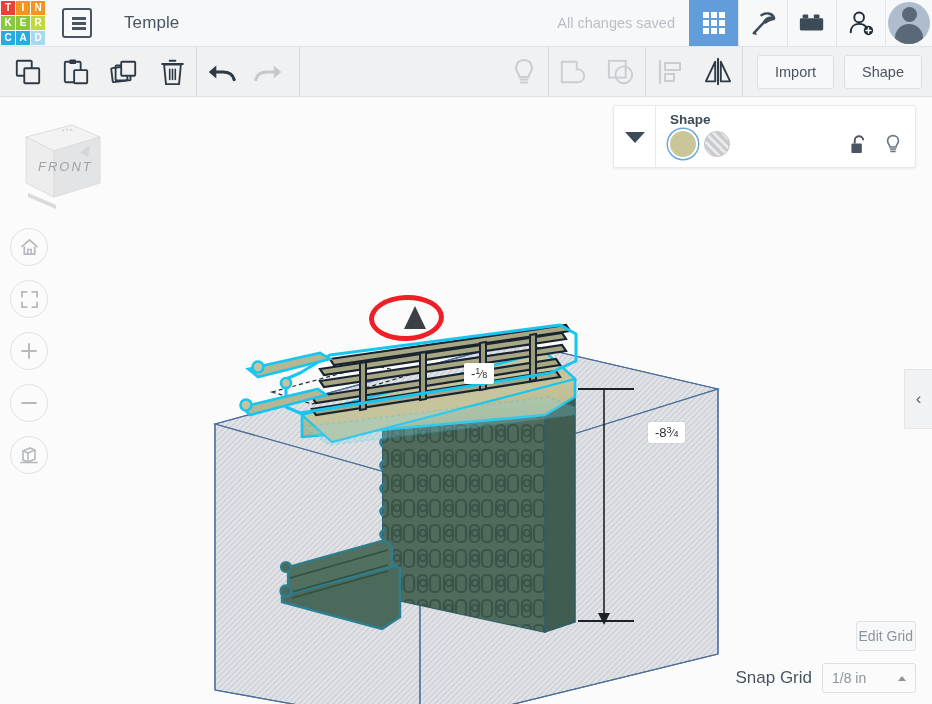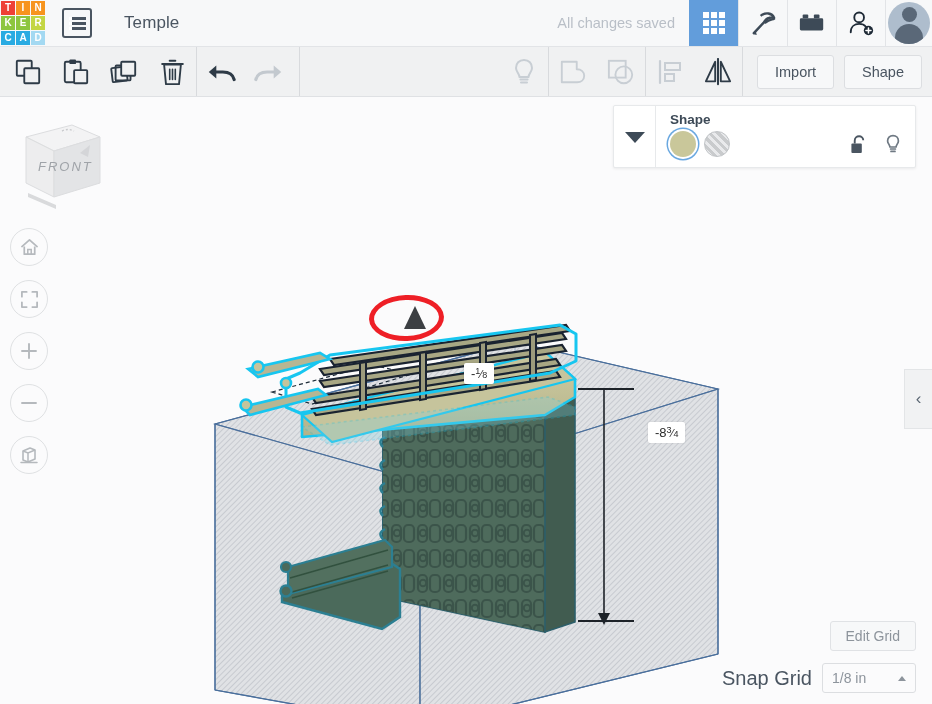--- a/index.html
+++ b/index.html
@@ -139,28 +139,28 @@
   
   .right-tab {
     position: absolute; right: 0; top: 272px; width: 28px; height: 60px;
     background: #f1f2f3; border: 1px solid #e3e5e7; border-right: none;
     display: flex; align-items: center; justify-content: center; cursor: pointer;
     font-size: 17px; color: #5b6773;
   }
 
   
   .edit-grid-btn {
-    position: absolute; right: 16px; top: 524px; height: 30px; padding: 0 15px;
+    position: absolute; right: 16px; top: 524px; height: 30px; padding: 0 2px;
     border: 1px solid #e0e2e5; border-radius: 3px; background: #f7f8f9;
     color: #8d949c; font-size: 14px; display: flex; align-items: center; cursor: pointer;
   }
   .snap-row {
     position: absolute; right: 16px; top: 566px; display: flex; align-items: center; gap: 10px;
   }
-  .snap-label { font-size: 20px; color: #4a5561; }
+  .snap-label { font-size: 17px; color: #4a5561; }
   .snap-select {
     width: 94px; height: 30px; border: 1px solid #dcdee1; border-radius: 3px;
     background: #fbfbfc; display: flex; align-items: center; justify-content: space-between;
     padding: 0 9px; color: #8d949c; font-size: 14px; cursor: pointer;
   }
   .caret-up { width:0;height:0;border-left:4px solid transparent;border-right:4px solid transparent;border-bottom:5px solid #8d949c; }
 
   
   .dim-label {
     position: absolute; background: #ffffff; color: #2b2b2b;

